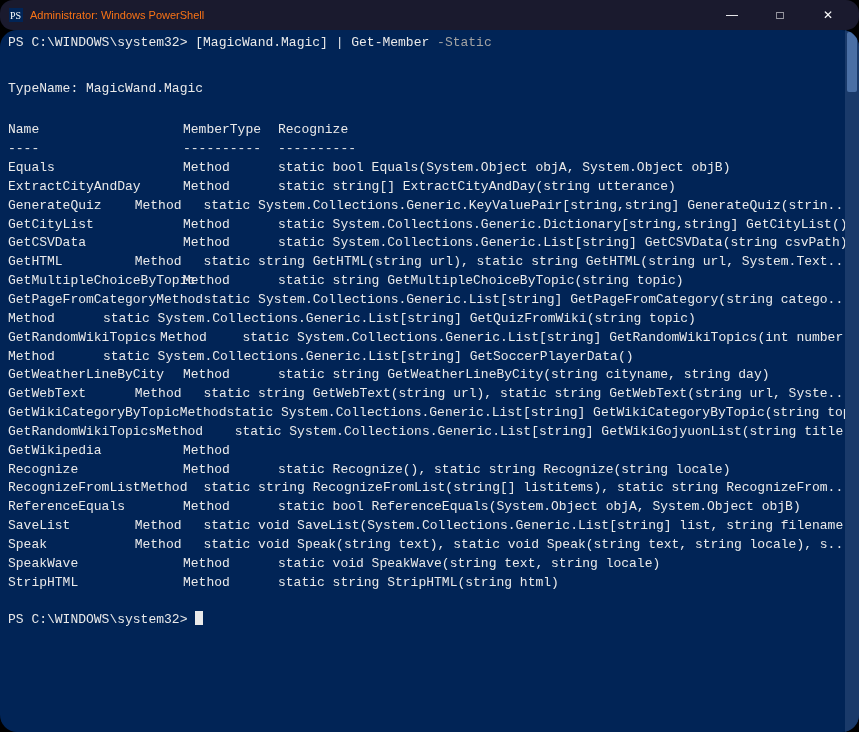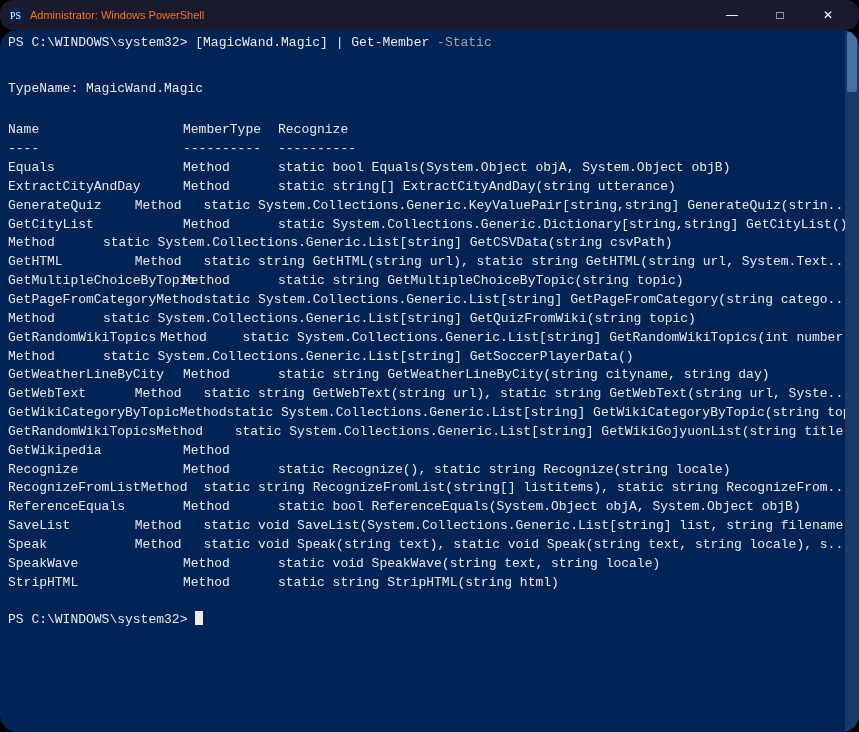--- a/index.html
+++ b/index.html
@@ -154,21 +154,21 @@
 
   <div class="line separator">
     <span class="col-name">----</span><span class="col-type">----------</span><span class="col-def">----------</span>
   </div>
 
   <div id="table-rows">
       <div class="line"><span class="col-name">Equals</span><span class="col-type">Method</span><span class="col-def">static bool Equals(System.Object objA, System.Object objB)</span></div>
       <div class="line"><span class="col-name">ExtractCityAndDay</span><span class="col-type">Method</span><span class="col-def">static string[] ExtractCityAndDay(string utterance)</span></div>
       <div class="line"><span class="col-name">GenerateQuiz</span><span class="col-type">Method</span><span class="col-def">static System.Collections.Generic.KeyValuePair[string,string] GenerateQuiz(strin...</span></div>
       <div class="line"><span class="col-name">GetCityList</span><span class="col-type">Method</span><span class="col-def">static System.Collections.Generic.Dictionary[string,string] GetCityList()</span></div>
-      <div class="line"><span class="col-type">Method</span><span class="col-def">static System.Collections.Generic.List[string] GetCSVData(string csvPath)</span></div>
+      <div class="line"><span class="col-name">GetCSVData</span><span class="col-type">Method</span><span class="col-def">static System.Collections.Generic.List[string] GetCSVData(string csvPath)</span></div>
       <div class="line"><span class="col-name">GetHTML</span><span class="col-type">Method</span><span class="col-def">static string GetHTML(string url), static string GetHTML(string url, System.Text...</span></div>
       <div class="line"><span class="col-name">GetMultipleChoiceByTopic</span><span class="col-type">Method</span><span class="col-def">static string GetMultipleChoiceByTopic(string topic)</span></div>
       <div class="line"><span class="col-name">GetPageFromCategory</span><span class="col-type">Method</span><span class="col-def">static System.Collections.Generic.List[string] GetPageFromCategory(string catego...</span></div>
       <div class="line"><span class="col-type">Method</span><span class="col-def">static System.Collections.Generic.List[string] GetQuizFromWiki(string topic)</span></div>
       <div class="line"><span class="col-name">GetRandomWikiTopics</span><span class="col-type">Method</span><span class="col-def">static System.Collections.Generic.List[string] GetRandomWikiTopics(int number)</span></div>
       <div class="line"><span class="col-type">Method</span><span class="col-def">static System.Collections.Generic.List[string] GetSoccerPlayerData()</span></div>
       <div class="line"><span class="col-name">GetWeatherLineByCity</span><span class="col-type">Method</span><span class="col-def">static string GetWeatherLineByCity(string cityname, string day)</span></div>
       <div class="line"><span class="col-name">GetWebText</span><span class="col-type">Method</span><span class="col-def">static string GetWebText(string url), static string GetWebText(string url, Syste...</span></div>
       <div class="line"><span class="col-name">GetWikiCategoryByTopic</span><span class="col-type">Method</span><span class="col-def">static System.Collections.Generic.List[string] GetWikiCategoryByTopic(string topic)</span></div>
       <div class="line"><span class="col-name">GetRandomWikiTopics</span><span class="col-type">Method</span><span class="col-def">static System.Collections.Generic.List[string] GetWikiGojyuonList(string title)</span></div>

